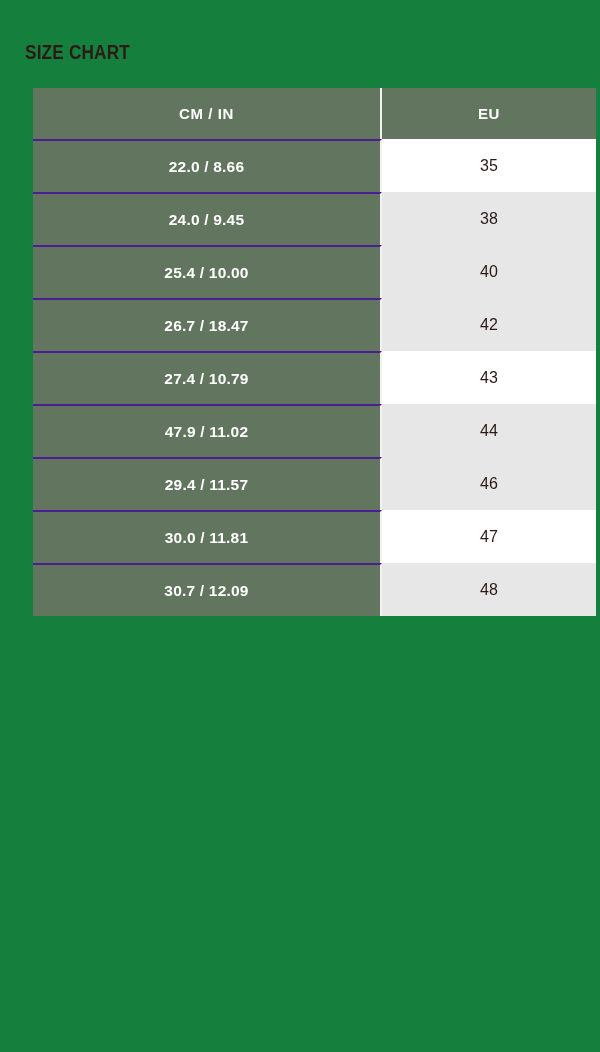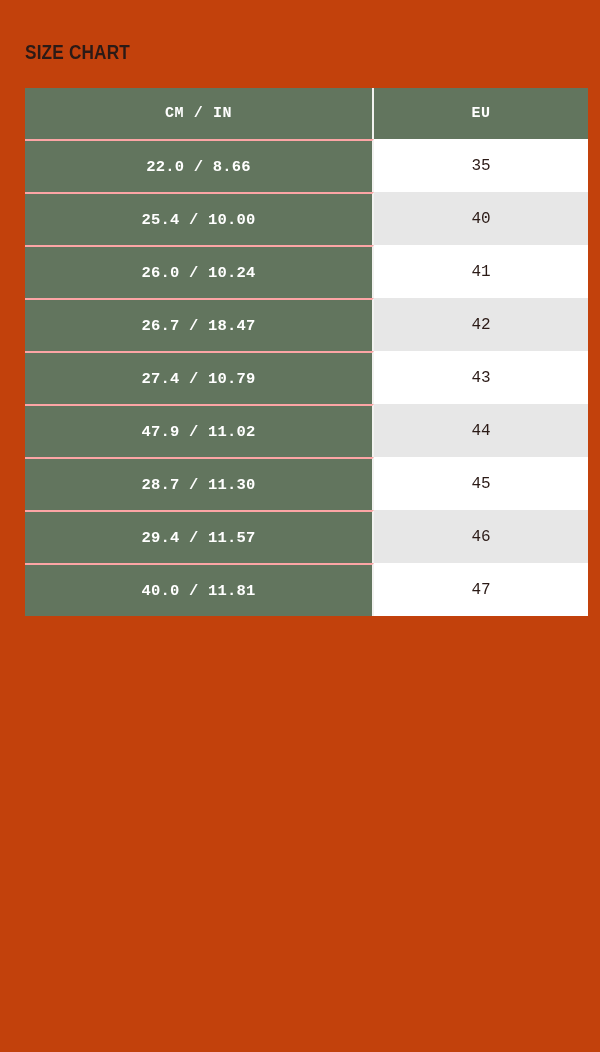--- a/index.html
+++ b/index.html
@@ -11,45 +11,44 @@
     width: 600px;
     height: 1052px;
     font-family: "Liberation Sans", sans-serif;
     -webkit-font-smoothing: antialiased;
     overflow: hidden;
   }
   .page {
     position: relative;
     width: 600px;
     height: 1052px;
-    background: #c2410c;
+    background: #15803d;
   }
   .page-title {
     position: absolute;
     left: 25px;
     top: 41px;
     font-family: "Liberation Sans", sans-serif;
     font-size: 21px;
     font-weight: bold;
     letter-spacing: 0.2px;
     color: #2b1a16;
     transform: scaleX(0.82);
     transform-origin: left top;
     white-space: nowrap;
     line-height: 1.0;
   }
   .size-table {
     position: absolute;
-    left: 25px;
+    left: 33px;
     top: 88px;
     width: 563px;
     border-collapse: separate;
     border-spacing: 0;
     table-layout: fixed;
-    font-family: Liberation Mono, monospace;
   }
   .col-cm { width: 349px; }
   .col-eu { width: 214px; }
 
   .size-table th,
   .size-table td {
     padding: 0;
     margin: 0;
     height: 51px;
     vertical-align: middle;
@@ -67,21 +66,21 @@
   }
   .th-cm { border-right: 2px solid #f2f2f0; }
 
   
   .td-cm {
     background: #62755e;
     color: #ffffff;
     font-size: 15.5px;
     font-weight: bold;
     letter-spacing: 0.2px;
-    border-top: 2px solid #fca5a5;
+    border-top: 2px solid #4c1d95;
     border-right: 2px solid #f2f2f0;
     height: 62px;
   }
   
   .td-eu {
     color: #2b1a16;
     font-size: 16px;
     font-weight: normal;
     height: 62px;
     border-top: 1px solid transparent;
@@ -106,47 +105,47 @@
         <th class="th-cm">CM / IN</th>
         <th class="th-eu">EU</th>
       </tr>
     </thead>
     <tbody>
         <tr>
           <td class="td-cm">22.0 / 8.66</td>
           <td class="td-eu alt-white">35</td>
         </tr>
         <tr>
+          <td class="td-cm">24.0 / 9.45</td>
+          <td class="td-eu alt-gray">38</td>
+        </tr>
+        <tr>
           <td class="td-cm">25.4 / 10.00</td>
           <td class="td-eu alt-gray">40</td>
-        </tr>
-        <tr>
-          <td class="td-cm">26.0 / 10.24</td>
-          <td class="td-eu alt-white">41</td>
         </tr>
         <tr>
           <td class="td-cm">26.7 / 18.47</td>
           <td class="td-eu alt-gray">42</td>
         </tr>
         <tr>
           <td class="td-cm">27.4 / 10.79</td>
           <td class="td-eu alt-white">43</td>
         </tr>
         <tr>
           <td class="td-cm">47.9 / 11.02</td>
           <td class="td-eu alt-gray">44</td>
         </tr>
         <tr>
-          <td class="td-cm">28.7 / 11.30</td>
-          <td class="td-eu alt-white">45</td>
-        </tr>
-        <tr>
           <td class="td-cm">29.4 / 11.57</td>
           <td class="td-eu alt-gray">46</td>
         </tr>
         <tr>
-          <td class="td-cm">40.0 / 11.81</td>
+          <td class="td-cm">30.0 / 11.81</td>
           <td class="td-eu alt-white">47</td>
+        </tr>
+        <tr>
+          <td class="td-cm">30.7 / 12.09</td>
+          <td class="td-eu alt-gray">48</td>
         </tr>
       </tbody>
   </table>
 
 </div>
 
 </body></html>

